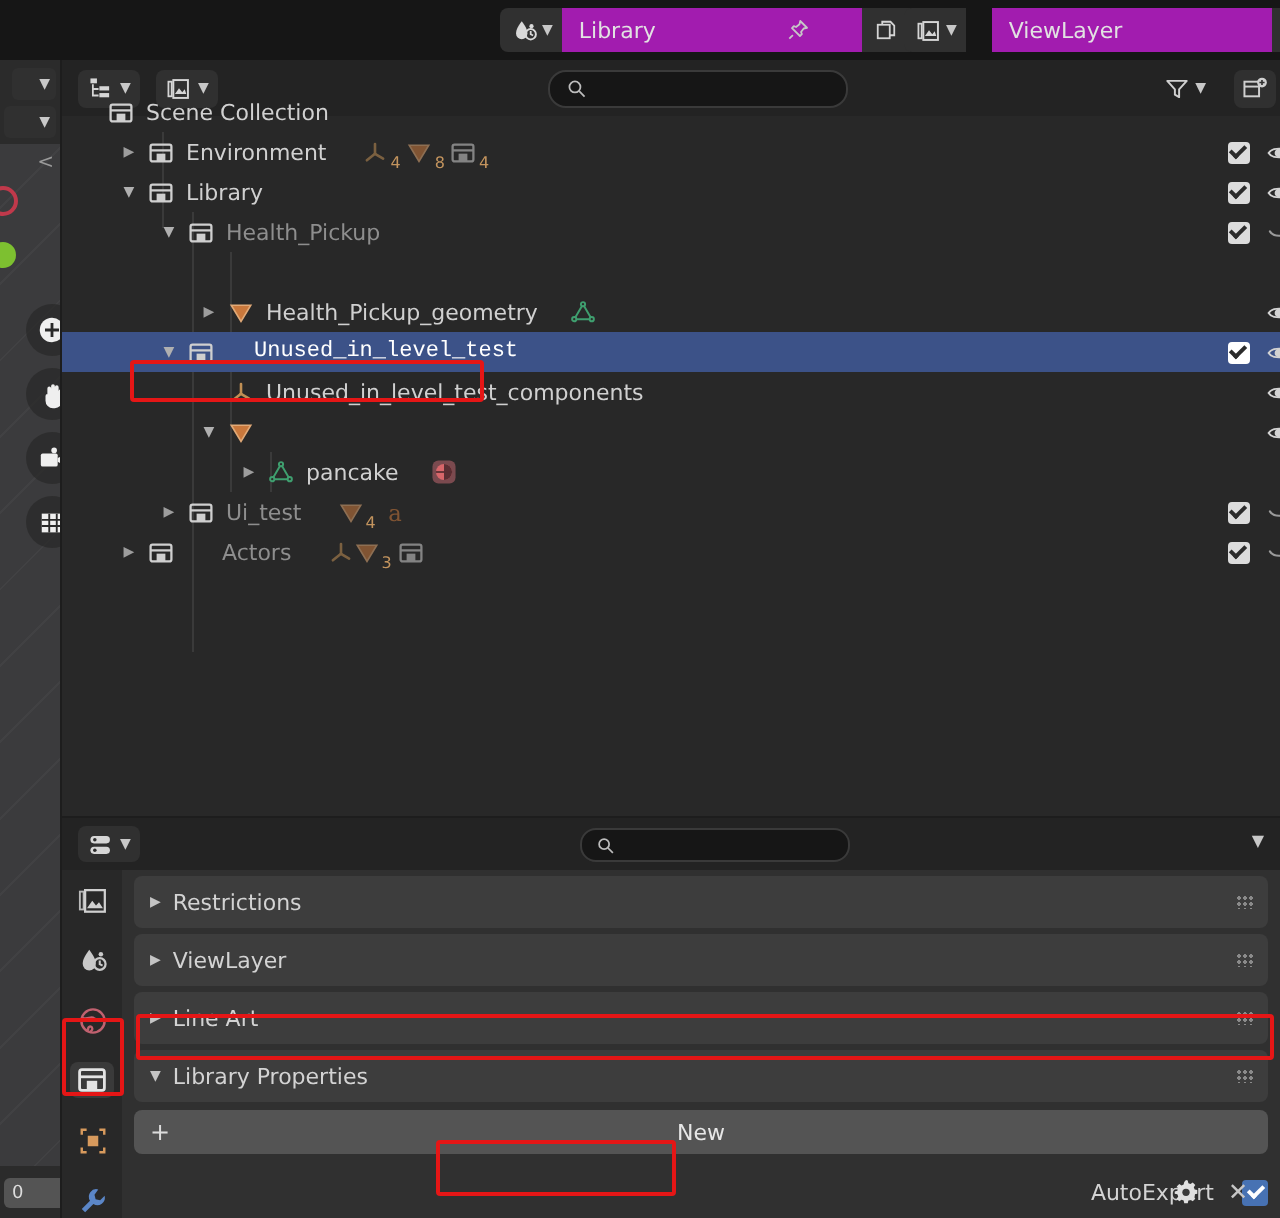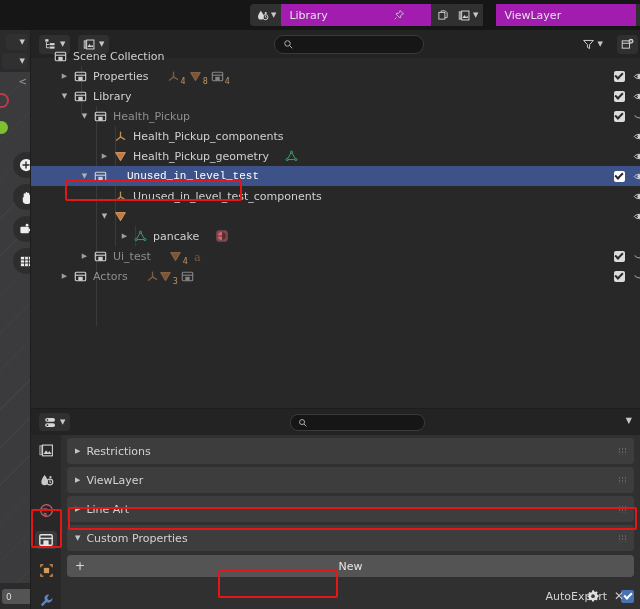--- a/index.html
+++ b/index.html
@@ -282,21 +282,21 @@
             <span class="tri">▶</span>
             <span class="ico">
               <svg width="13" height="13" viewBox="0 0 16 16">
                 <g opacity="1">
                   <rect x="1.6" y="2.8" width="12.8" height="10.4" rx="1.2" fill="none" stroke="#cfcfcf" stroke-width="1.4"></rect>
                   <path d="M1.6 6.4 H14.4" stroke="#cfcfcf" stroke-width="1.4"></path>
                   <rect x="5.3" y="8.4" width="5.4" height="4.8" fill="#cfcfcf"></rect>
                 </g>
               </svg>
             </span>
-            <span class="lbl" style="color: rgb(208, 208, 208); margin-left: 2px;">Properties</span>
+            <span class="lbl" style="color: rgb(208, 208, 208); margin-left: 2px;">Environment</span>
             <span style="display: flex; align-items: center; margin-left: 14px;">
               <span style="display: flex; align-items: flex-end;">
                 <svg width="13" height="13" viewBox="0 0 16 16">
                   <g opacity="0.55" fill="none" stroke="#c08f54" stroke-width="1.6" stroke-linecap="round">
                     <path d="M8 2.5 V8.5"></path>
                     <path d="M8 8.5 L3 12.5"></path>
                     <path d="M8 8.5 L13 11.5"></path>
                   </g>
                 </svg>
                 <span class="cnt">4</span>
@@ -375,46 +375,20 @@
             </span>
             <span class="lbl" style="color: rgb(142, 142, 142); margin-left: 2px;">Health_Pickup</span>
           </div>
           <div class="rt" style="left: 578px;">
             <div class="cell">
               <span class="chk on"></span>
             </div>
             <div class="cell">
               <svg width="13" height="13" viewBox="0 0 16 16">
                 <path d="M2.4 7 C4.6 10.6 11.4 10.6 13.6 7" fill="none" stroke="#9a9a9a" stroke-width="1.3" stroke-linecap="round"></path>
-              </svg>
-            </div>
-          </div>
-        </div>
-        <div class="row" style="top: 80px;">
-          <div style="display: flex; align-items: center; padding-left: 68px; gap: 4px;">
-            <span class="tri"></span>
-            <span class="ico">
-              <svg width="13" height="13" viewBox="0 0 16 16">
-                <g opacity="1" fill="none" stroke="#c08f54" stroke-width="1.6" stroke-linecap="round">
-                  <path d="M8 2.5 V8.5"></path>
-                  <path d="M8 8.5 L3 12.5"></path>
-                  <path d="M8 8.5 L13 11.5"></path>
-                </g>
-              </svg>
-            </span>
-            <span class="lbl" style="color: rgb(208, 208, 208); margin-left: 2px;">Health_Pickup_components</span>
-          </div>
-          <div class="rt" style="left: 578px;">
-            <div class="cell"></div>
-            <div class="cell">
-              <svg width="13" height="13" viewBox="0 0 16 16">
-                <g fill="none" stroke="#d2d2d2" stroke-width="1.2">
-                  <path d="M1.6 8 C4 4.4 12 4.4 14.4 8 C12 11.6 4 11.6 1.6 8 Z"></path>
-                  <circle cx="8" cy="8" r="2.1" fill="#d2d2d2"></circle>
-                </g>
               </svg>
             </div>
           </div>
         </div>
         <div class="row" style="top: 100px;">
           <div style="display: flex; align-items: center; padding-left: 68px; gap: 4px;">
             <span class="tri">▶</span>
             <span class="ico">
               <svg width="13" height="13" viewBox="0 0 16 16">
                 <path opacity="1" d="M2 3.2 H14 L8 13.2 Z" fill="#c9783c" stroke="#e0a977" stroke-width="1"></path>
@@ -597,21 +571,21 @@
             <span class="tri">▶</span>
             <span class="ico">
               <svg width="13" height="13" viewBox="0 0 16 16">
                 <g opacity="1">
                   <rect x="1.6" y="2.8" width="12.8" height="10.4" rx="1.2" fill="none" stroke="#cfcfcf" stroke-width="1.4"></rect>
                   <path d="M1.6 6.4 H14.4" stroke="#cfcfcf" stroke-width="1.4"></path>
                   <rect x="5.3" y="8.4" width="5.4" height="4.8" fill="#cfcfcf"></rect>
                 </g>
               </svg>
             </span>
-            <span class="lbl" style="color: rgb(142, 142, 142); margin-left: 2px;">Actors</span>
+            <span class="lbl" style="color: rgb(142, 142, 142); margin-left: 20px;">Actors</span>
             <span style="display: flex; align-items: center; margin-left: 14px;">
               <span style="display: flex; align-items: flex-end;">
                 <svg width="13" height="13" viewBox="0 0 16 16">
                   <g opacity="0.55" fill="none" stroke="#c08f54" stroke-width="1.6" stroke-linecap="round">
                     <path d="M8 2.5 V8.5"></path>
                     <path d="M8 8.5 L3 12.5"></path>
                     <path d="M8 8.5 L13 11.5"></path>
                   </g>
                 </svg>
               </span>
@@ -721,21 +695,21 @@
         <span>ViewLayer</span>
         <span class="grip"></span>
       </div>
       <div class="panel">
         <span class="pt">▶</span>
         <span>Line Art</span>
         <span class="grip"></span>
       </div>
       <div class="panel">
         <span class="pt">▼</span>
-        <span>Custom Properties</span>
+        <span>Library Properties</span>
         <span class="grip"></span>
       </div>
 
       <div class="newbtn">
         <span class="plus">+</span>
         <span>New</span>
       </div>
 
       <div class="propline">
         <span>AutoExport</span>

